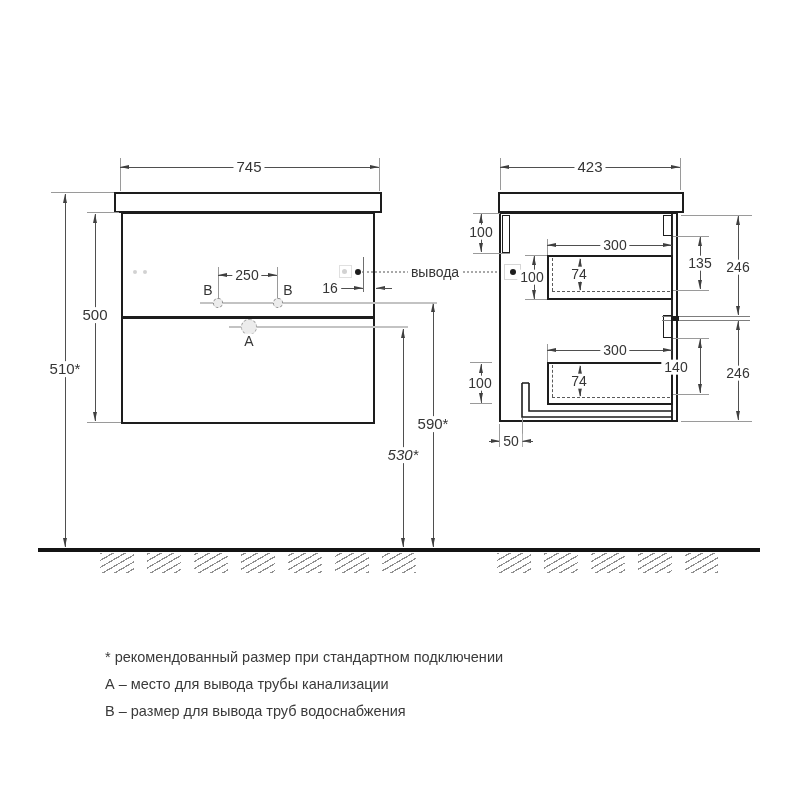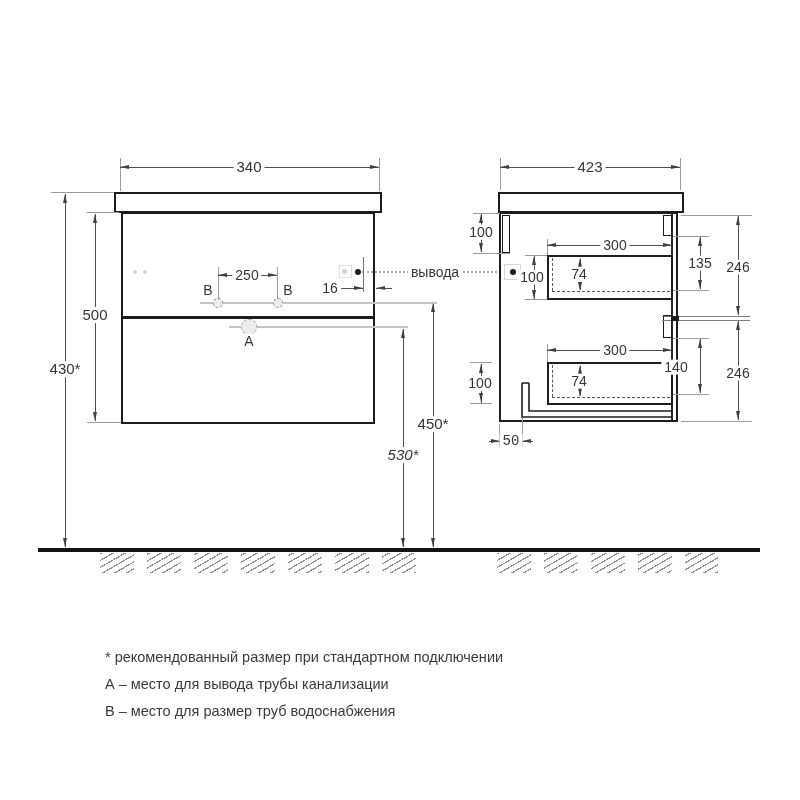--- a/index.html
+++ b/index.html
@@ -83,39 +83,39 @@
     <div class="ar rt" style="left:363px;top:288px;"></div>
     <div class="ar lf" style="left:376px;top:288px;"></div>
     <div class="dln" style="left:376px;top:288px;width:16px;height:1px;"></div>
     <div class="lab" style="left:330px;top:288px;">16</div>
 
     <div class="ext" style="left:120px;top:158px;width:1px;height:33px;"></div>
     <div class="ext" style="left:379px;top:158px;width:1px;height:33px;"></div>
     <div class="dln" style="left:120px;top:167px;width:259px;height:1px;"></div>
     <div class="ar lf" style="left:120px;top:167px;"></div>
     <div class="ar rt" style="left:379px;top:167px;"></div>
-    <div class="lab big" style="left:249px;top:167px;">340</div>
+    <div class="lab big" style="left:249px;top:167px;">745</div>
 
     <div class="ext" style="left:51px;top:192px;width:63px;height:1px;"></div>
     <div class="dln" style="left:65px;top:194px;width:1px;height:353px;"></div>
     <div class="ar up" style="left:65px;top:194px;"></div>
     <div class="ar dn" style="left:65px;top:547px;"></div>
-    <div class="lab big" style="left:65px;top:369px;">430*</div>
+    <div class="lab big" style="left:65px;top:369px;">510*</div>
 
     <div class="ext" style="left:87px;top:212px;width:32px;height:1px;"></div>
     <div class="ext" style="left:87px;top:422px;width:34px;height:1px;"></div>
     <div class="dln" style="left:95px;top:214px;width:1px;height:207px;"></div>
     <div class="ar up" style="left:95px;top:214px;"></div>
     <div class="ar dn" style="left:95px;top:421px;"></div>
     <div class="lab big" style="left:95px;top:315px;text-align:center;">500</div>
 
     <div class="dln" style="left:433px;top:304px;width:1px;height:243px;"></div>
     <div class="ar up" style="left:433px;top:303px;"></div>
     <div class="ar dn" style="left:433px;top:547px;"></div>
-    <div class="lab big" style="left:433px;top:424px;">450*</div>
+    <div class="lab big" style="left:433px;top:424px;">590*</div>
 
     <div class="dln" style="left:403px;top:329px;width:1px;height:218px;"></div>
     <div class="ar up" style="left:403px;top:329px;"></div>
     <div class="ar dn" style="left:403px;top:547px;"></div>
     <div class="lab big" style="left:403px;top:455px;font-style:italic;">530*</div>
   </div>
 
   <div>
     <div class="box" style="left:498px;top:192px;width:186px;height:21px;"></div>
     <div class="box" style="left:499px;top:212px;width:179px;height:210px;border-width:2.5px;"></div>
@@ -219,28 +219,28 @@
     <div class="ar up" style="left:481px;top:364px;"></div>
     <div class="ar dn" style="left:481px;top:402px;"></div>
     <div class="lab" style="left:480px;top:383px;">100</div>
 
     <div class="ext" style="left:499px;top:424px;width:1px;height:23px;"></div>
     <div class="ext" style="left:522px;top:418px;width:1px;height:29px;"></div>
     <div class="dln" style="left:489px;top:441px;width:10px;height:1px;"></div>
     <div class="ar rt" style="left:500px;top:441px;"></div>
     <div class="ar lf" style="left:522px;top:441px;"></div>
     <div class="dln" style="left:522px;top:441px;width:11px;height:1px;"></div>
-    <div class="lab" style="left:511px;top:441px;font-family:Liberation Mono, monospace;">50</div>
+    <div class="lab" style="left:511px;top:441px;">50</div>
   </div>
 
   <div>
     <div class="ln" style="left:38px;top:548px;width:722px;height:3.5px;background:#141414;"></div>
     <div class="hatch" style="left:100px;top:553px;width:320px;"></div>
     <div class="hatch" style="left:497px;top:553px;width:221px;"></div>
   </div>
 
   <div>
     <div class="leg" style="left:105px;top:649px;">* рекомендованный размер при стандартном подключении</div>
     <div class="leg" style="left:105px;top:676px;">А – место для вывода трубы канализации</div>
-    <div class="leg" style="left:105px;top:703px;">В – место для размер труб водоснабжения</div>
+    <div class="leg" style="left:105px;top:703px;">В – размер для вывода труб водоснабжения</div>
   </div>
 
 </div>
 
 </body></html>

